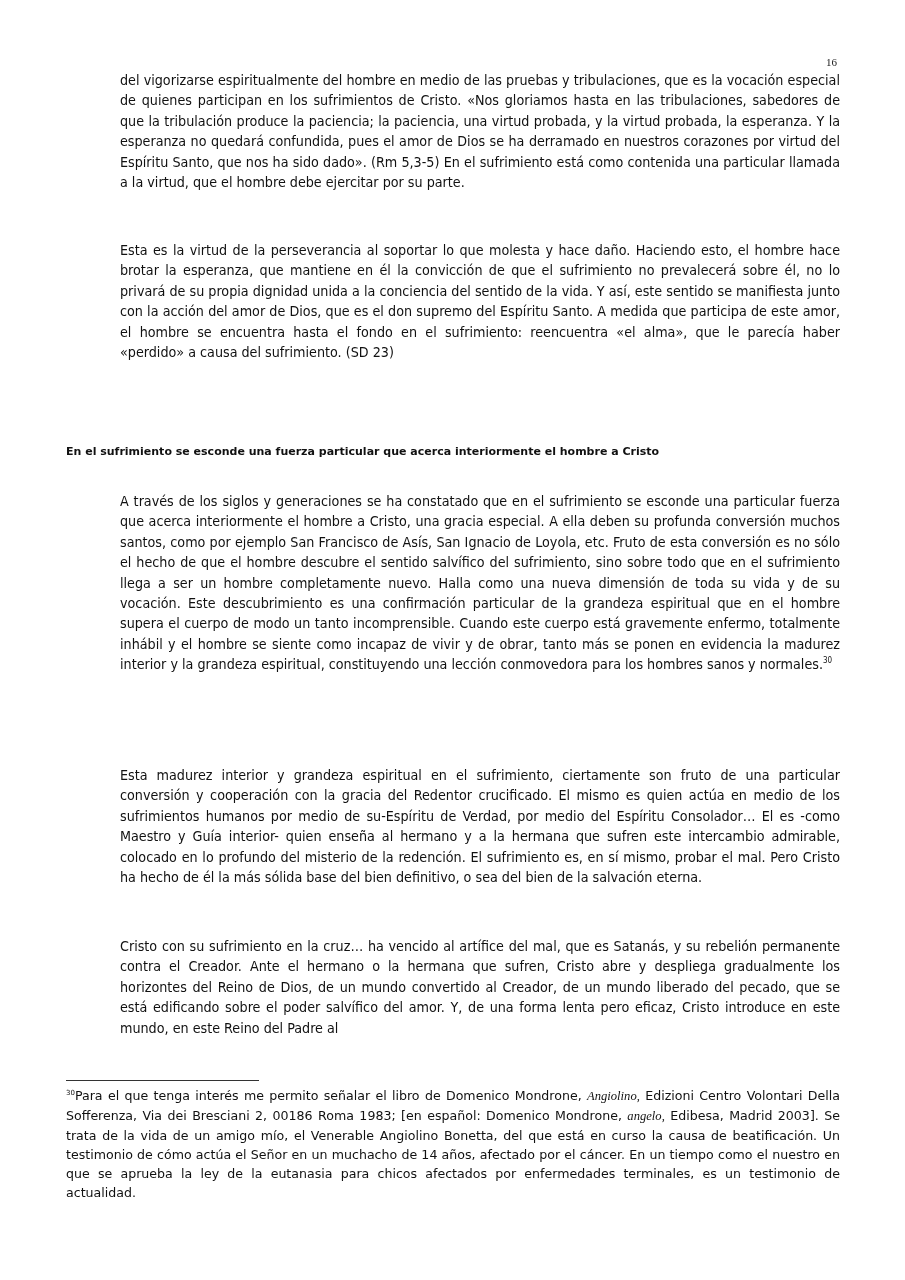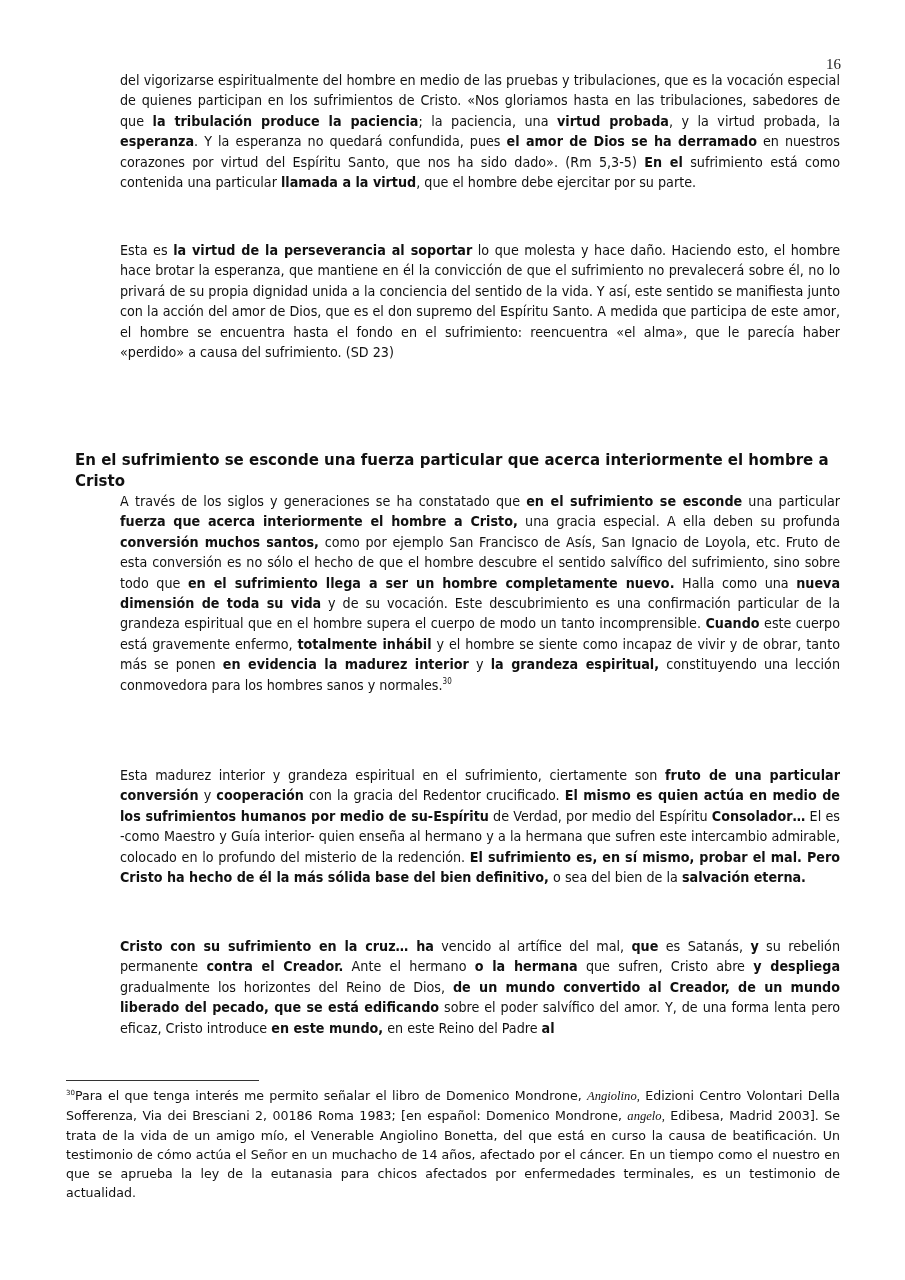--- a/index.html
+++ b/index.html
@@ -1,32 +1,32 @@
 <!DOCTYPE html>
 <html><head>
 <meta charset="utf-8">
 <style>
   html, body { margin: 0; padding: 0; background: #ffffff; }
   body { width: 905px; height: 1280px; position: relative; overflow: hidden; color: #111; }
   .page { position: absolute; left: 0; top: 0; width: 905px; height: 1280px; background: #fff; }
   .page-number {
     position: absolute; left: 826px; top: 56px;
-    font-family: "Liberation Serif", "DejaVu Serif", serif; font-size: 15px; color: #222;
+    font-family: "Liberation Serif", "DejaVu Serif", serif; font-size: 11px; color: #222;
   }
   .para {
     position: absolute; left: 120px; width: 720px;
     font-family: "DejaVu Sans", sans-serif; font-size: 14.2px; line-height: 20.4px;
     text-align: justify; margin: 0;
     font-stretch: condensed;
   }
-  .para b { font-weight: bold; }
+  .para b { font-weight: normal; }
   .heading {
     position: absolute; left: 66px; width: 780px;
     font-family: "DejaVu Sans", sans-serif; font-weight: bold;
-    font-size: 15px; line-height: 21px; margin: 9px;
+    font-size: 11px; line-height: 21px; margin: 0;
   }
   sup.fn { font-size: 8px; vertical-align: super; line-height: 0; }
   .fn-rule {
     position: absolute; left: 66px; top: 1080px; width: 193px; height: 0;
     border-top: 1px solid #333;
   }
   .footnote {
     position: absolute; left: 66px; width: 774px; top: 1086px;
     font-family: "DejaVu Sans", sans-serif; font-size: 12.6px; line-height: 19px;
     text-align: justify; margin: 0;

